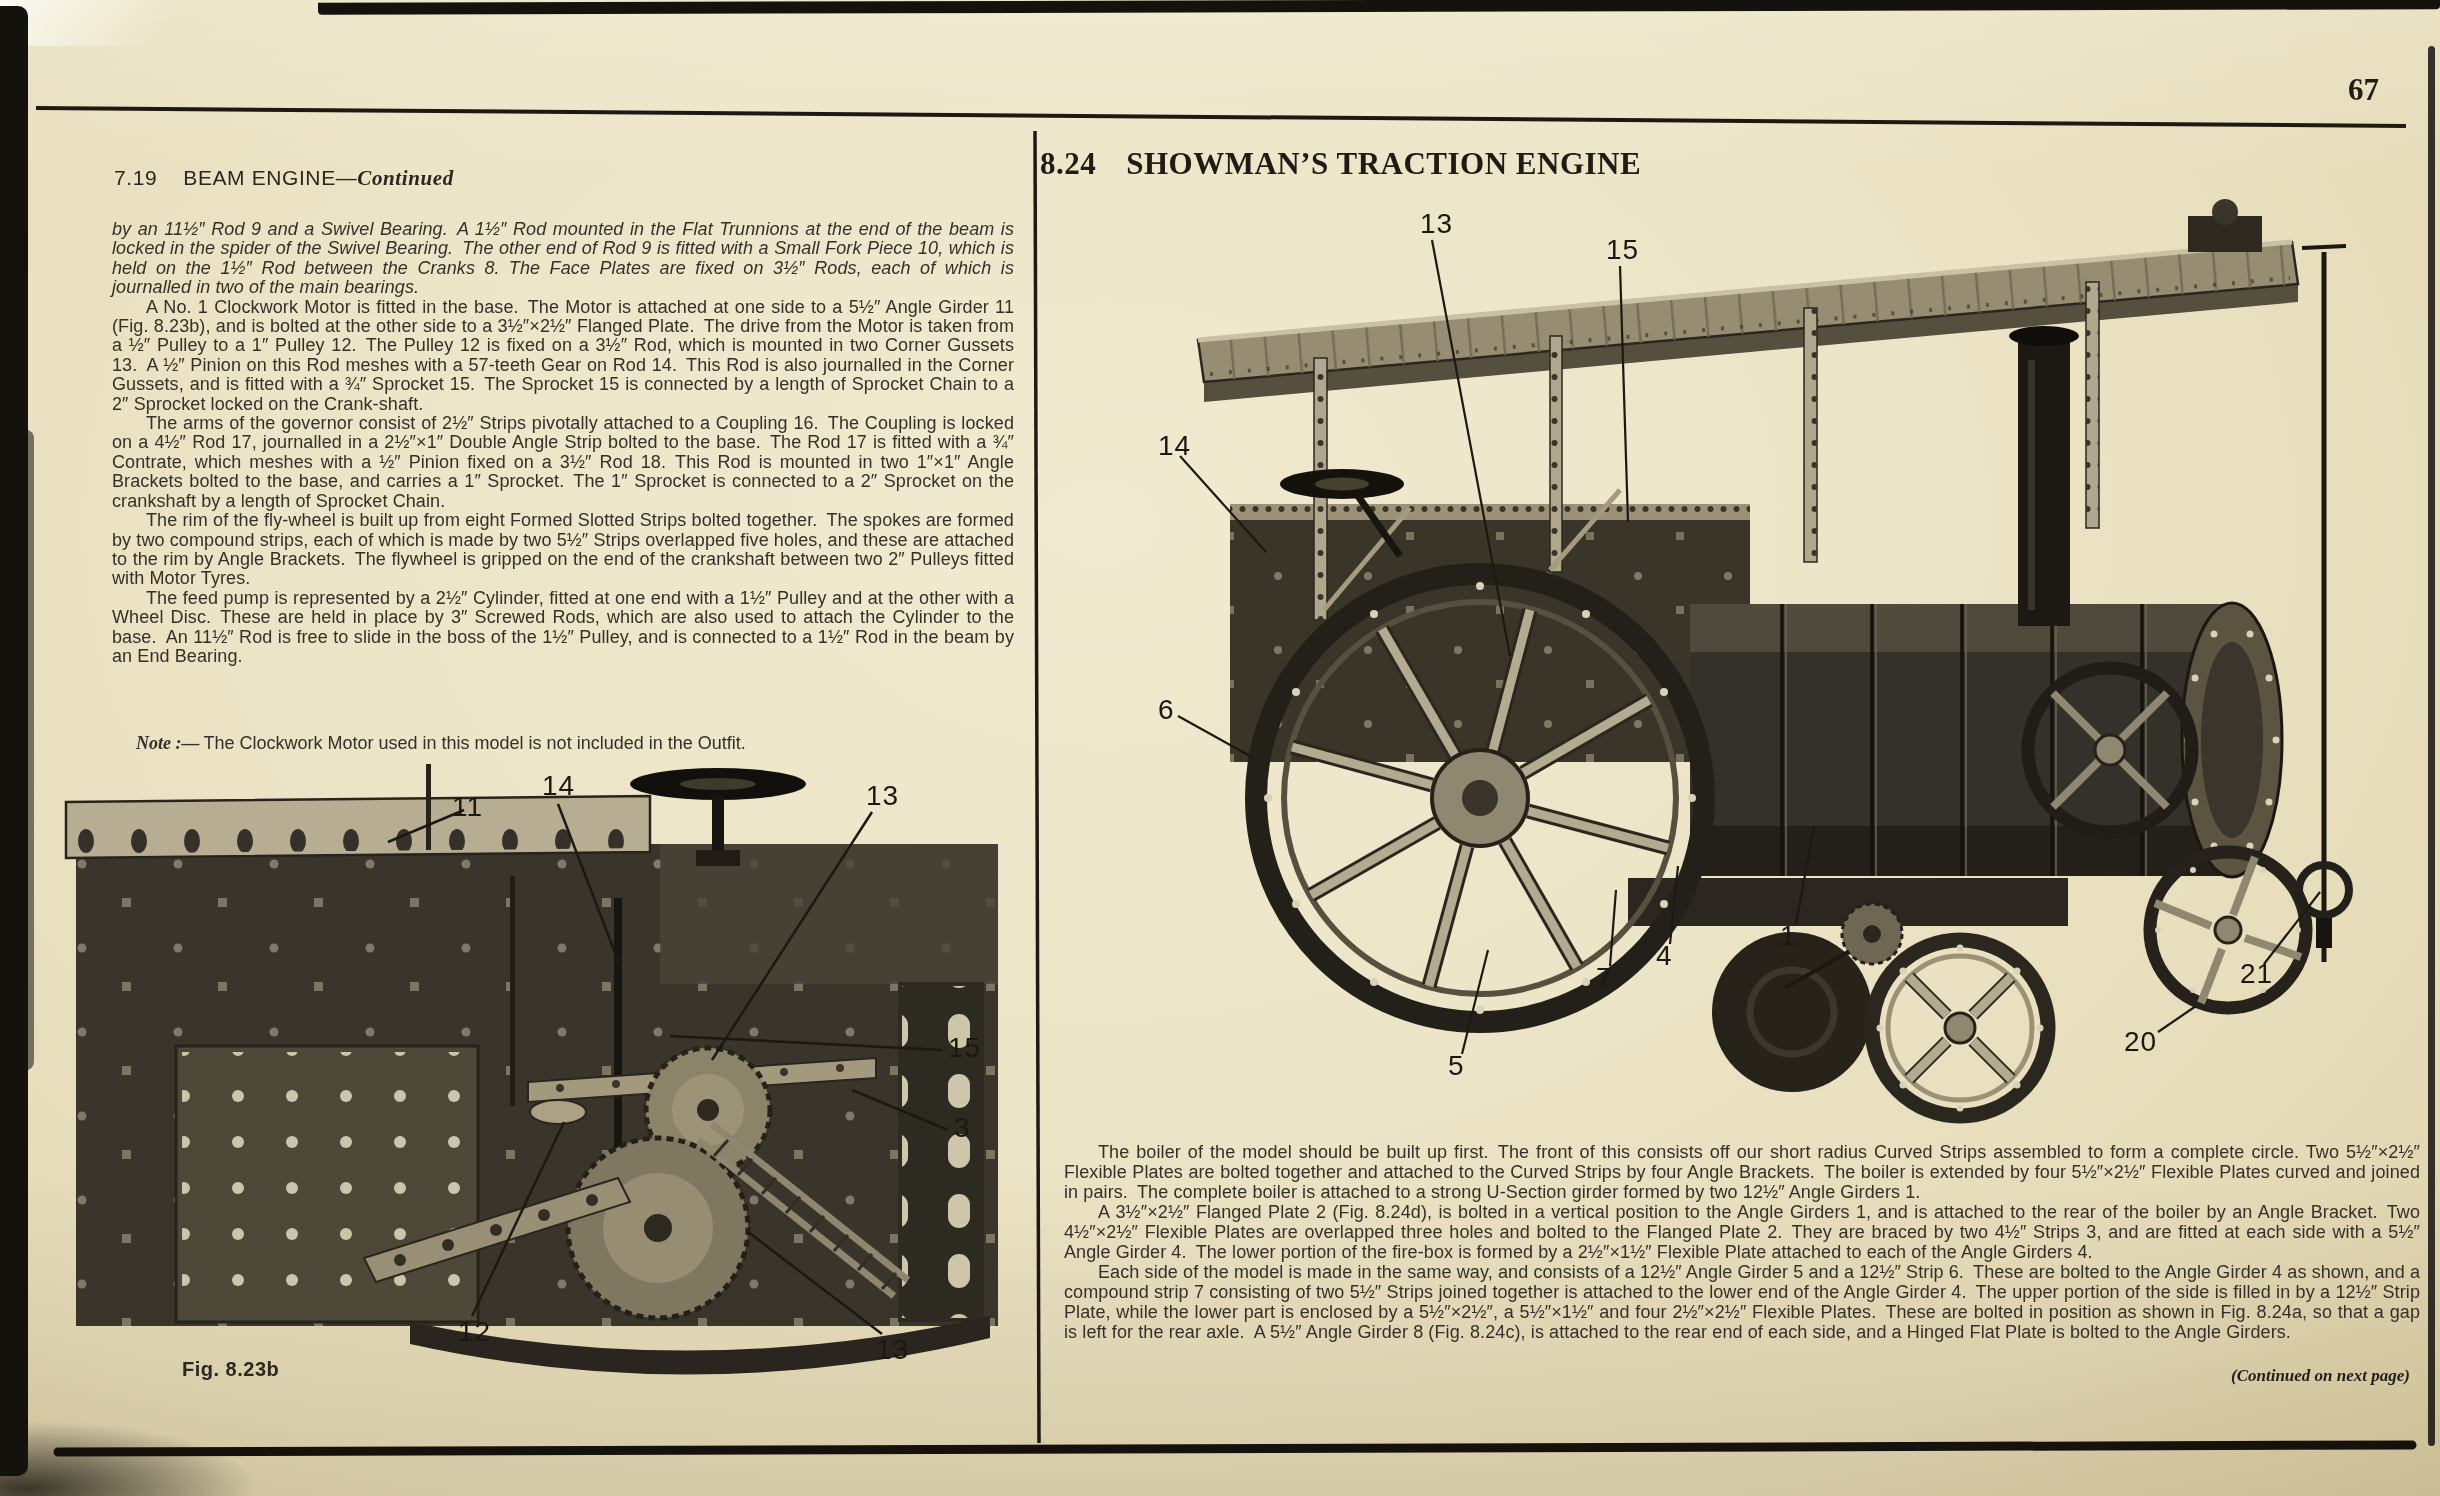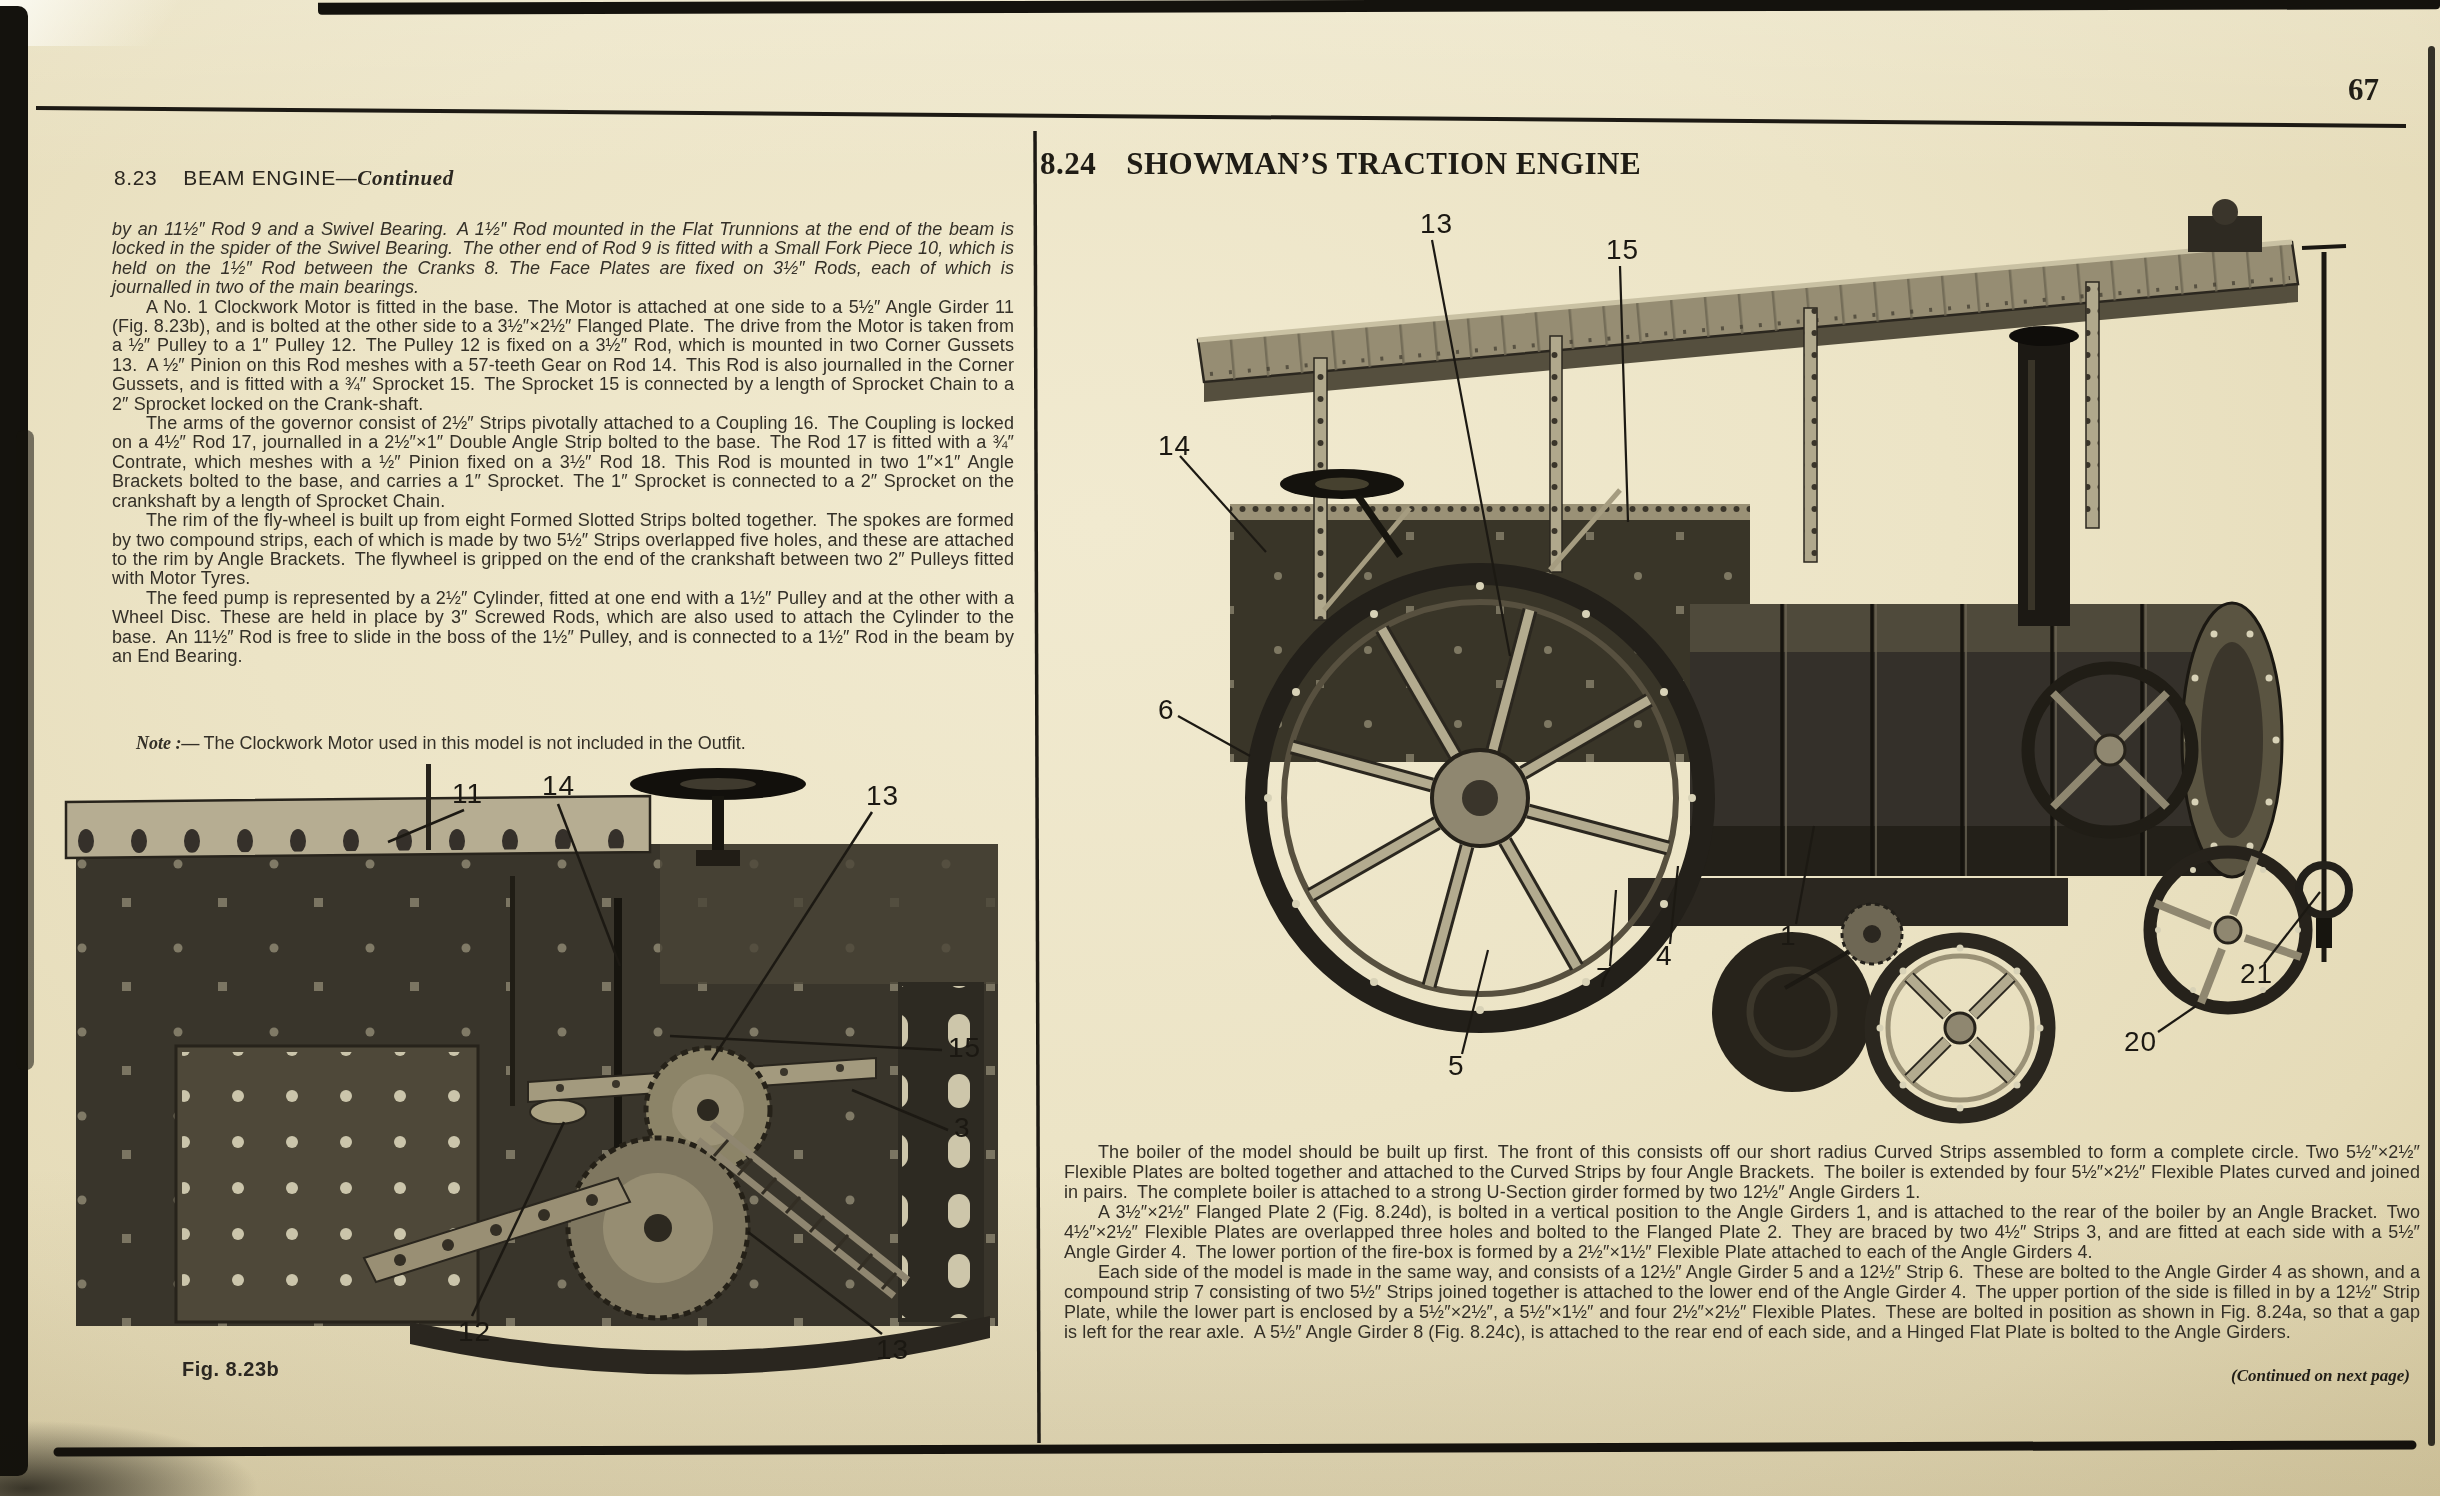--- a/index.html
+++ b/index.html
@@ -63,21 +63,21 @@
 
   <svg class="rules" width="2440" height="1496">
     <line x1="36" y1="108" x2="2406" y2="126" stroke="#1d1a14" stroke-width="4"></line>
     <line x1="1035" y1="131" x2="1039" y2="1443" stroke="#1d1a14" stroke-width="3.5"></line>
     <line x1="58" y1="1452" x2="2412" y2="1445" stroke="#15120d" stroke-width="9" stroke-linecap="round"></line>
   </svg>
 
   <div class="page-number">67</div>
 
   <div class="lc-heading">
-    <span class="num">8.23</span><span>BEAM ENGINE—</span><span class="continued">Continued</span>
+    <span class="num">7.19</span><span>BEAM ENGINE—</span><span class="continued">Continued</span>
   </div>
 
   <div class="lc-text">
     <p class="para first">by an 11½″ Rod 9 and a Swivel Bearing. A 1½″ Rod mounted in the Flat Trunnions at the end of the beam is locked in the spider of the Swivel Bearing. The other end of Rod 9 is fitted with a Small Fork Piece 10, which is held on the 1½″ Rod between the Cranks 8. The Face Plates are fixed on 3½″ Rods, each of which is journalled in two of the main bearings.</p>
     <p class="para">A No. 1 Clockwork Motor is fitted in the base. The Motor is attached at one side to a 5½″ Angle Girder 11 (Fig. 8.23b), and is bolted at the other side to a 3½″×2½″ Flanged Plate. The drive from the Motor is taken from a ½″ Pulley to a 1″ Pulley 12. The Pulley 12 is fixed on a 3½″ Rod, which is mounted in two Corner Gussets 13. A ½″ Pinion on this Rod meshes with a 57-teeth Gear on Rod 14. This Rod is also journalled in the Corner Gussets, and is fitted with a ¾″ Sprocket 15. The Sprocket 15 is connected by a length of Sprocket Chain to a 2″ Sprocket locked on the Crank-shaft.</p>
     <p class="para">The arms of the governor consist of 2½″ Strips pivotally attached to a Coupling 16. The Coupling is locked on a 4½″ Rod 17, journalled in a 2½″×1″ Double Angle Strip bolted to the base. The Rod 17 is fitted with a ¾″ Contrate, which meshes with a ½″ Pinion fixed on a 3½″ Rod 18. This Rod is mounted in two 1″×1″ Angle Brackets bolted to the base, and carries a 1″ Sprocket. The 1″ Sprocket is connected to a 2″ Sprocket on the crankshaft by a length of Sprocket Chain.</p>
     <p class="para">The rim of the fly-wheel is built up from eight Formed Slotted Strips bolted together. The spokes are formed by two compound strips, each of which is made by two 5½″ Strips overlapped five holes, and these are attached to the rim by Angle Brackets. The flywheel is gripped on the end of the crankshaft between two 2″ Pulleys fitted with Motor Tyres.</p>
     <p class="para">The feed pump is represented by a 2½″ Cylinder, fitted at one end with a 1½″ Pulley and at the other with a Wheel Disc. These are held in place by 3″ Screwed Rods, which are also used to attach the Cylinder to the base. An 11½″ Rod is free to slide in the boss of the 1½″ Pulley, and is connected to a 1½″ Rod in the beam by an End Bearing.</p>
   </div>
 
@@ -170,21 +170,21 @@
       <g stroke="#1c1913" stroke-width="2.5" fill="none">
         <line x1="404" y1="50" x2="328" y2="82"></line>
         <line x1="498" y1="44" x2="560" y2="206"></line>
         <line x1="812" y1="52" x2="652" y2="300"></line>
         <line x1="882" y1="290" x2="610" y2="276"></line>
         <line x1="888" y1="370" x2="792" y2="330"></line>
         <line x1="412" y1="556" x2="504" y2="362"></line>
         <line x1="822" y1="574" x2="688" y2="472"></line>
       </g>
     </svg>
-    <div class="callout" style="left:392px;top:18px;text-align:center;">11</div>
+    <div class="callout" style="left:392px;top:31px;text-align:center;">11</div>
     <div class="callout" style="left:482px;top:10px;">14</div>
     <div class="callout" style="left:806px;top:20px;">13</div>
     <div class="callout" style="left:888px;top:272px;">15</div>
     <div class="callout" style="left:894px;top:352px;">3</div>
     <div class="callout" style="left:398px;top:556px;">12</div>
     <div class="callout" style="left:816px;top:574px;">13</div>
     <div class="fig-caption">Fig. 8.23b</div>
   </div>
 
   <div class="rc-heading">

